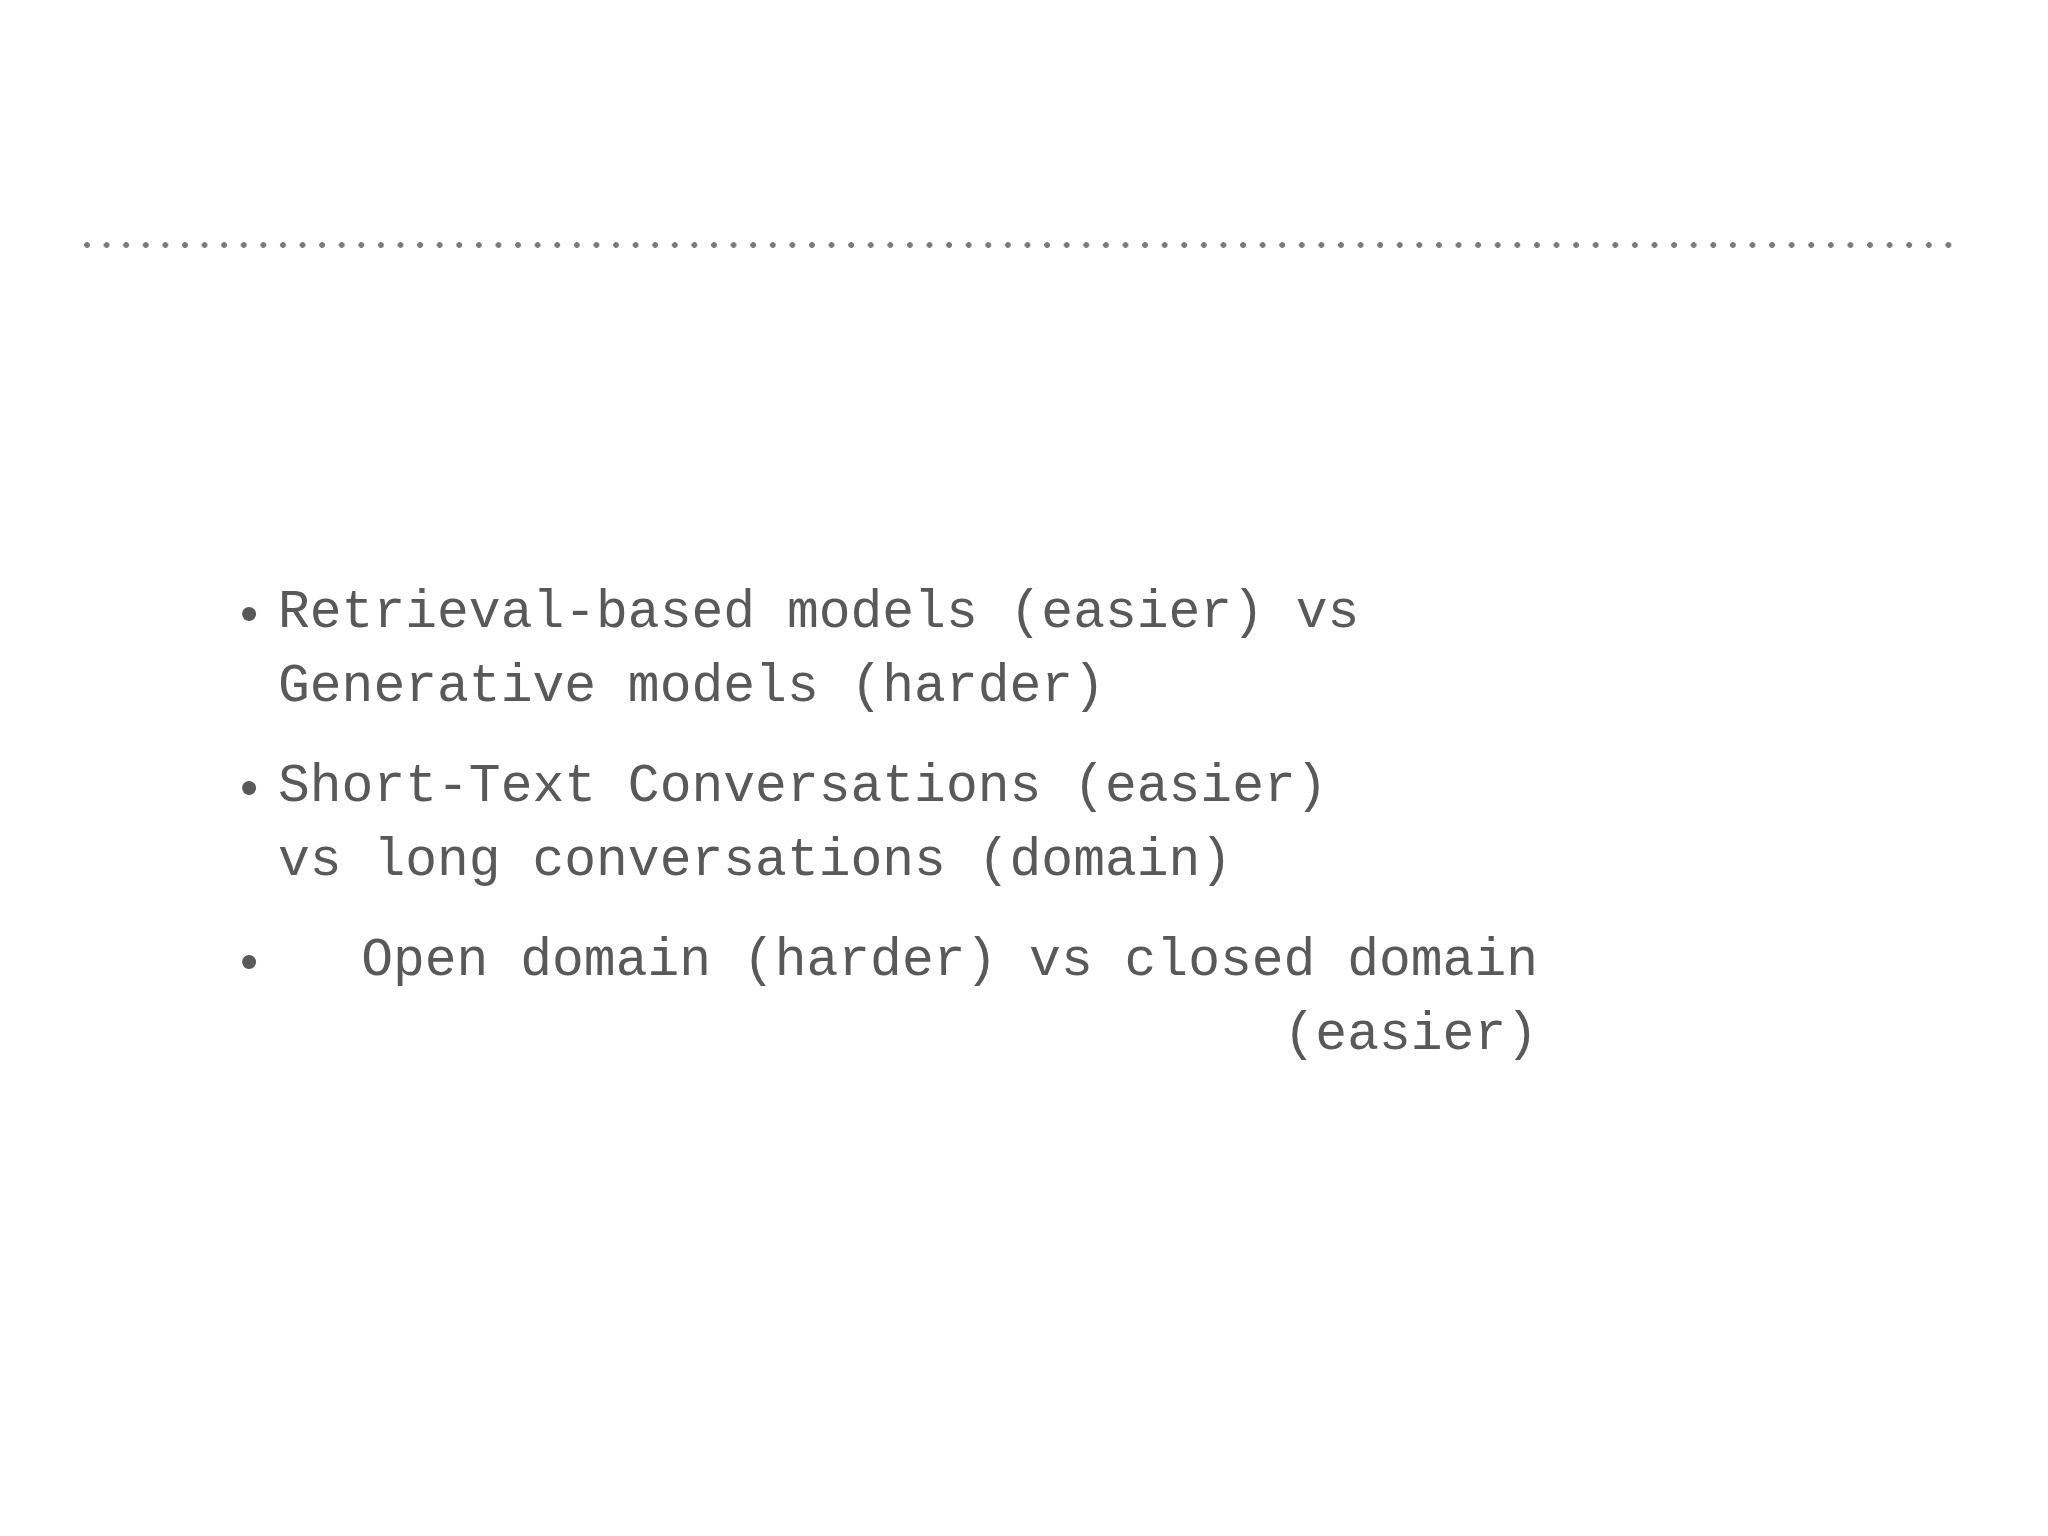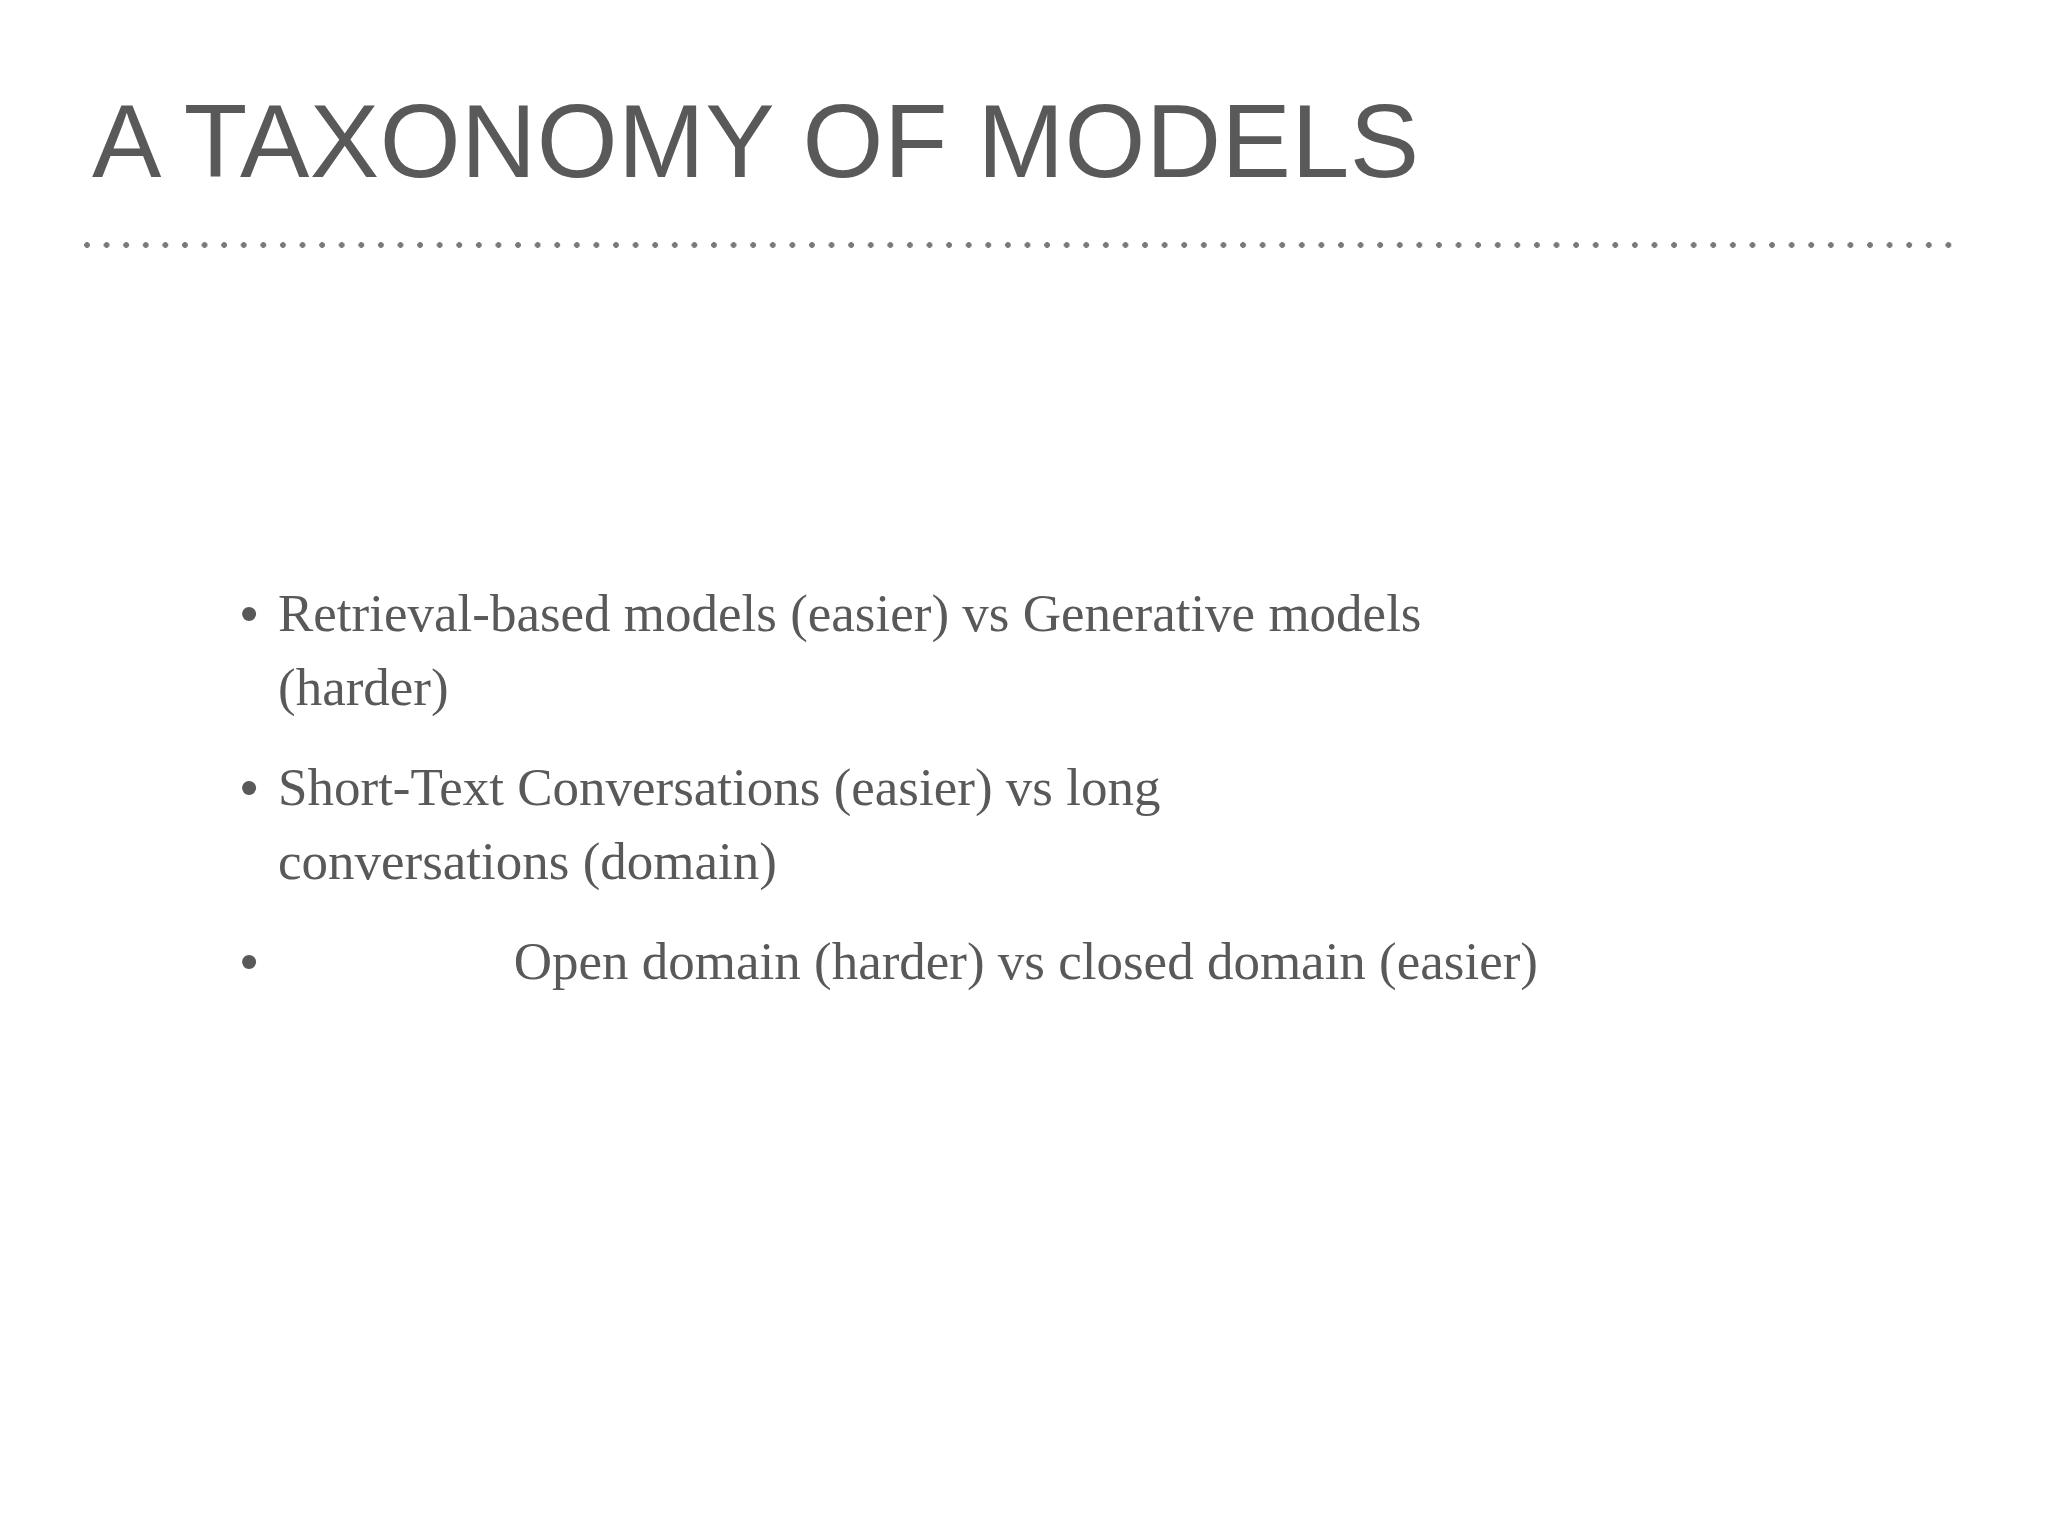--- a/index.html
+++ b/index.html
@@ -87,42 +87,39 @@
     width: 38px;
     font-size: 52px;
     line-height: 74px;
     color: #595959;
     text-align: left;
     font-family: "Liberation Sans", sans-serif;
   }
 
   .bullet-text {
     flex: 1 1 auto;
-    font-family: Liberation Serif, serif;
+    font-family: Liberation Mono, monospace;
     font-weight: 400;
     font-size: 53px;
     line-height: 74px;
     color: #595959;
     letter-spacing: 0px;
     max-width: 1180px;
   }
 
   
   .w-1 { max-width: 1200px; }
   .w-2 { max-width: 1120px; }
   .w-3 { max-width: 1260px; text-align: right; }
 </style>
 </head>
 <body>
 
 <div id="slide">
 
-  <div id="title-block">
-    <h1 id="slide-title">A TAXONOMY OF MODELS</h1>
-  </div>
 
   <div id="title-divider">
     <div class="dotline"></div>
   </div>
 
   <div id="body-block">
 
     <div class="bullet-row">
       <span class="bullet-marker">•</span>
       <span class="bullet-text w-1">Retrieval-based models (easier) vs Generative models (harder)</span>

